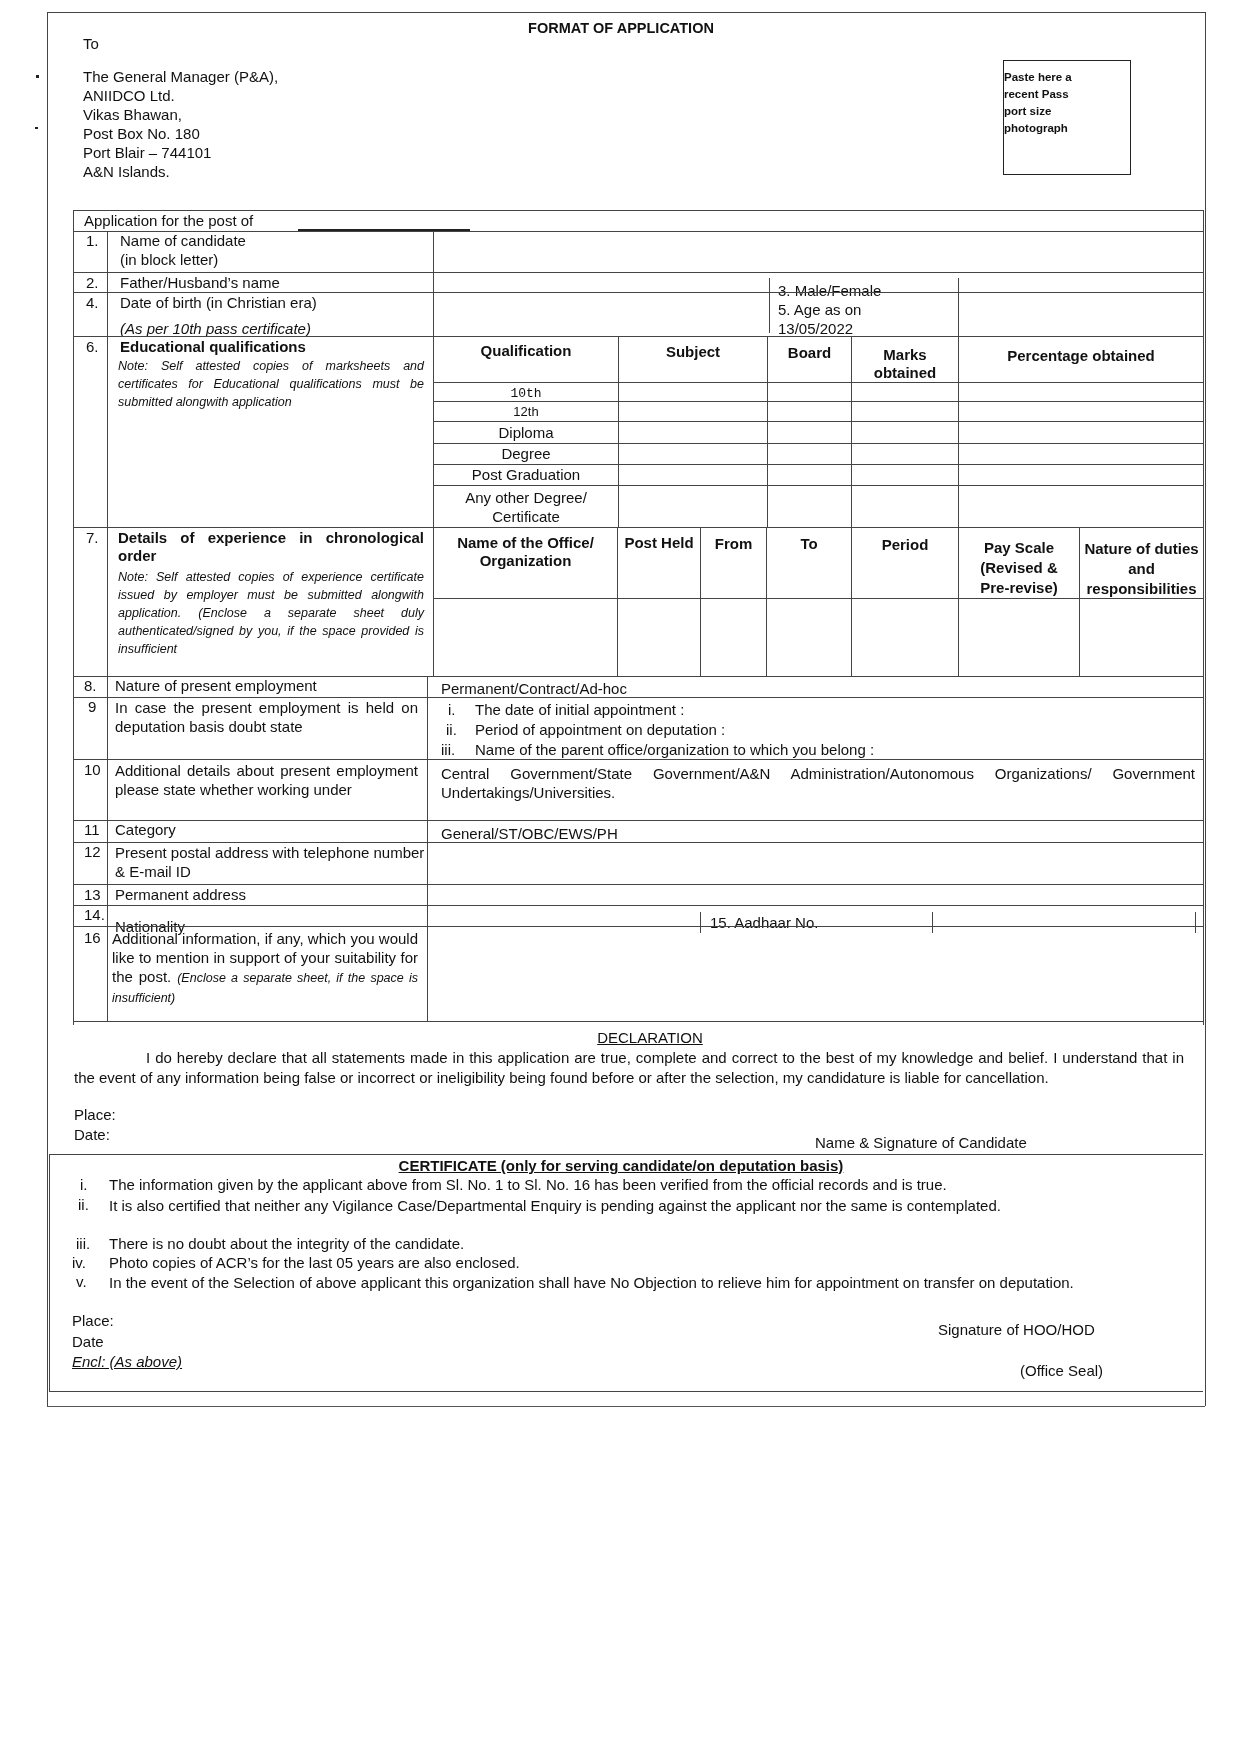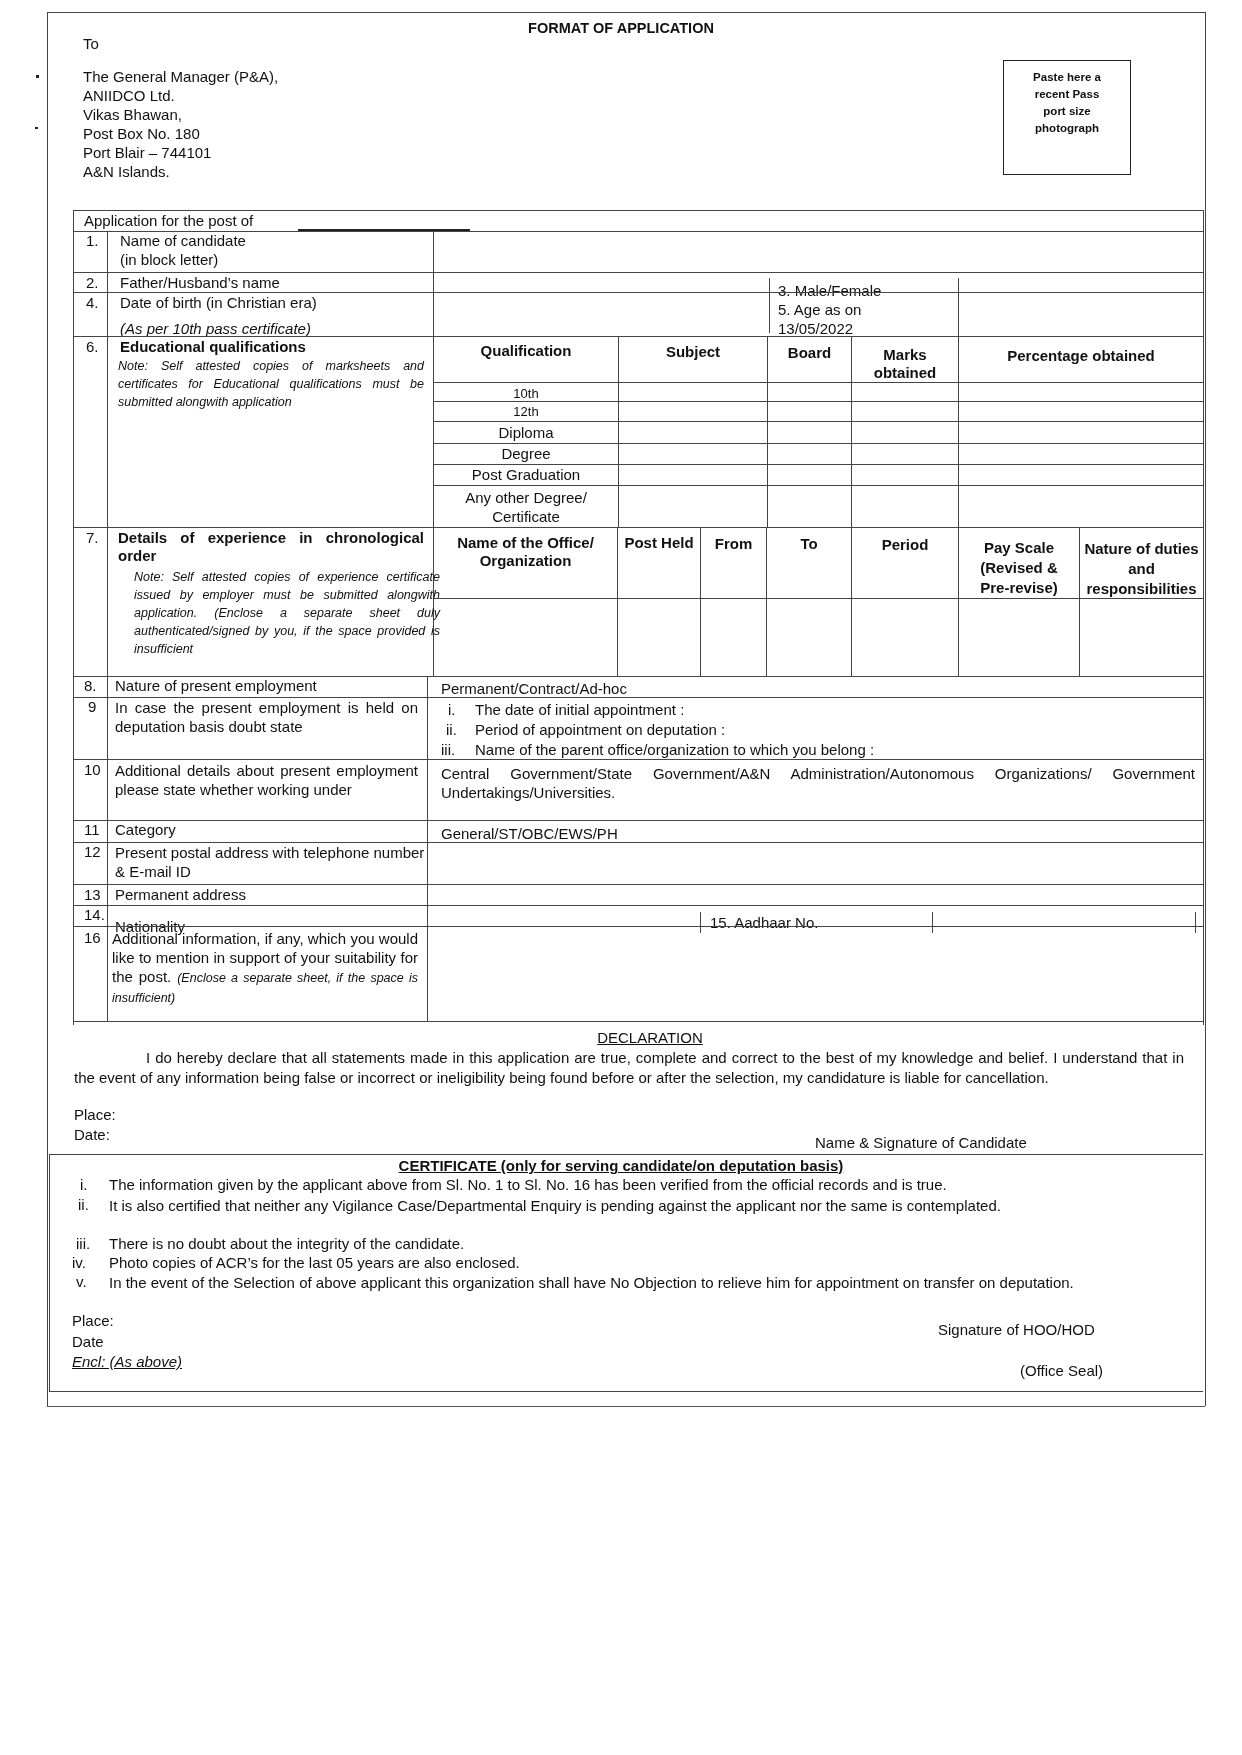--- a/index.html
+++ b/index.html
@@ -2,21 +2,21 @@
 <html><head>
 <meta charset="utf-8">
 <style>
   html,body{margin:0;padding:0;background:#fff;}
   body{width:1242px;height:1755px;position:relative;font-family:"Liberation Sans",sans-serif;color:#111;overflow:hidden;}
   .abs{position:absolute;}
   .frame{position:absolute;left:47px;top:12px;width:1158px;height:1394px;border-left:1px solid #444;border-top:1px solid #444;}
   .frame-r{position:absolute;left:47px;top:1406px;width:1158px;height:0;border-top:1px solid #555;}
   .title{position:absolute;left:0;top:20px;width:1242px;text-align:center;font-weight:bold;font-size:14.5px;}
   .addr{position:absolute;left:83px;font-size:15px;line-height:19px;}
-  .photo{position:absolute;left:1003px;top:60px;width:128px;height:115px;border:1.5px solid #222;font-weight:bold;font-size:11.5px;text-align:center;line-height:17px;padding-top:8px;box-sizing:border-box;}
+  .photo{position:absolute;left:1003px;top:60px;width:128px;height:115px;border:1.5px solid #222;font-weight:bold;font-size:11.5px;text-align:left;line-height:17px;padding-top:8px;box-sizing:border-box;}
   .dot{position:absolute;width:3px;height:3px;background:#222;}
   .line{position:absolute;background:#444;}
   .h{height:1px;}
   .v{width:1px;}
   .t{position:absolute;font-size:15px;line-height:18px;white-space:nowrap;}
   .b{font-weight:bold;}
   .i{font-style:italic;font-size:12.5px;line-height:18px;}
   .c{text-align:center;}
   .just{white-space:normal;text-align:justify;}
   .u{text-decoration:underline;}
@@ -93,36 +93,36 @@
 <div class="line v abs" style="left:851px;top:337px;height:190px;"></div>
 <div class="line v abs" style="left:958px;top:337px;height:190px;"></div>
 
 <div class="t b c" style="left:434px;top:342px;width:184px;">Qualification</div>
 <div class="t b c" style="left:619px;top:343px;width:148px;">Subject</div>
 <div class="t b c" style="left:768px;top:344px;width:83px;">Board</div>
 <div class="t b c" style="left:852px;top:346px;width:106px;white-space:normal;">Marks obtained</div>
 <div class="t b c" style="left:959px;top:347px;width:244px;">Percentage obtained</div>
 
 <div class="line h abs" style="left:433px;top:382px;width:770px;"></div>
-<div class="t c sm" style="left:434px;top:385px;width:184px;">10th</div>
+<div class="t c sm" style="left:434px;top:385px;width:184px;font-family:Liberation Mono, monospace;">10th</div>
 <div class="line h abs" style="left:433px;top:401px;width:770px;"></div>
 <div class="t c sm" style="left:434px;top:403px;width:184px;">12th</div>
 <div class="line h abs" style="left:433px;top:421px;width:770px;"></div>
 <div class="t c" style="left:434px;top:424px;width:184px;">Diploma</div>
 <div class="line h abs" style="left:433px;top:443px;width:770px;"></div>
 <div class="t c" style="left:434px;top:445px;width:184px;">Degree</div>
 <div class="line h abs" style="left:433px;top:464px;width:770px;"></div>
 <div class="t c" style="left:434px;top:466px;width:184px;">Post Graduation</div>
 <div class="line h abs" style="left:433px;top:485px;width:770px;"></div>
 <div class="t c" style="left:444px;top:488px;width:164px;white-space:normal;line-height:19px;">Any other Degree/ Certificate</div>
 <div class="line h abs" style="left:73px;top:527px;width:1130px;"></div>
 
 <div class="t" style="left:86px;top:529px;">7.</div>
 <div class="t b just" style="left:118px;top:529px;width:306px;">Details of experience in chronological order</div>
-<div class="t i just" style="left:134px;top:568px;width:306px;">Note: Self attested copies of experience certificate issued by employer must be submitted alongwith application. (Enclose a separate sheet duly authenticated/signed by you, if the space provided is insufficient</div>
+<div class="t i just" style="left:118px;top:568px;width:306px;">Note: Self attested copies of experience certificate issued by employer must be submitted alongwith application. (Enclose a separate sheet duly authenticated/signed by you, if the space provided is insufficient</div>
 
 <div class="line v abs" style="left:617px;top:528px;height:148px;"></div>
 <div class="line v abs" style="left:700px;top:528px;height:148px;"></div>
 <div class="line v abs" style="left:766px;top:528px;height:148px;"></div>
 <div class="line v abs" style="left:851px;top:528px;height:148px;"></div>
 <div class="line v abs" style="left:958px;top:528px;height:148px;"></div>
 <div class="line v abs" style="left:1079px;top:528px;height:148px;"></div>
 
 <div class="t b c" style="left:434px;top:534px;width:183px;white-space:normal;">Name of the Office/ Organization</div>
 <div class="t b c" style="left:618px;top:534px;width:82px;white-space:normal;">Post Held</div>

